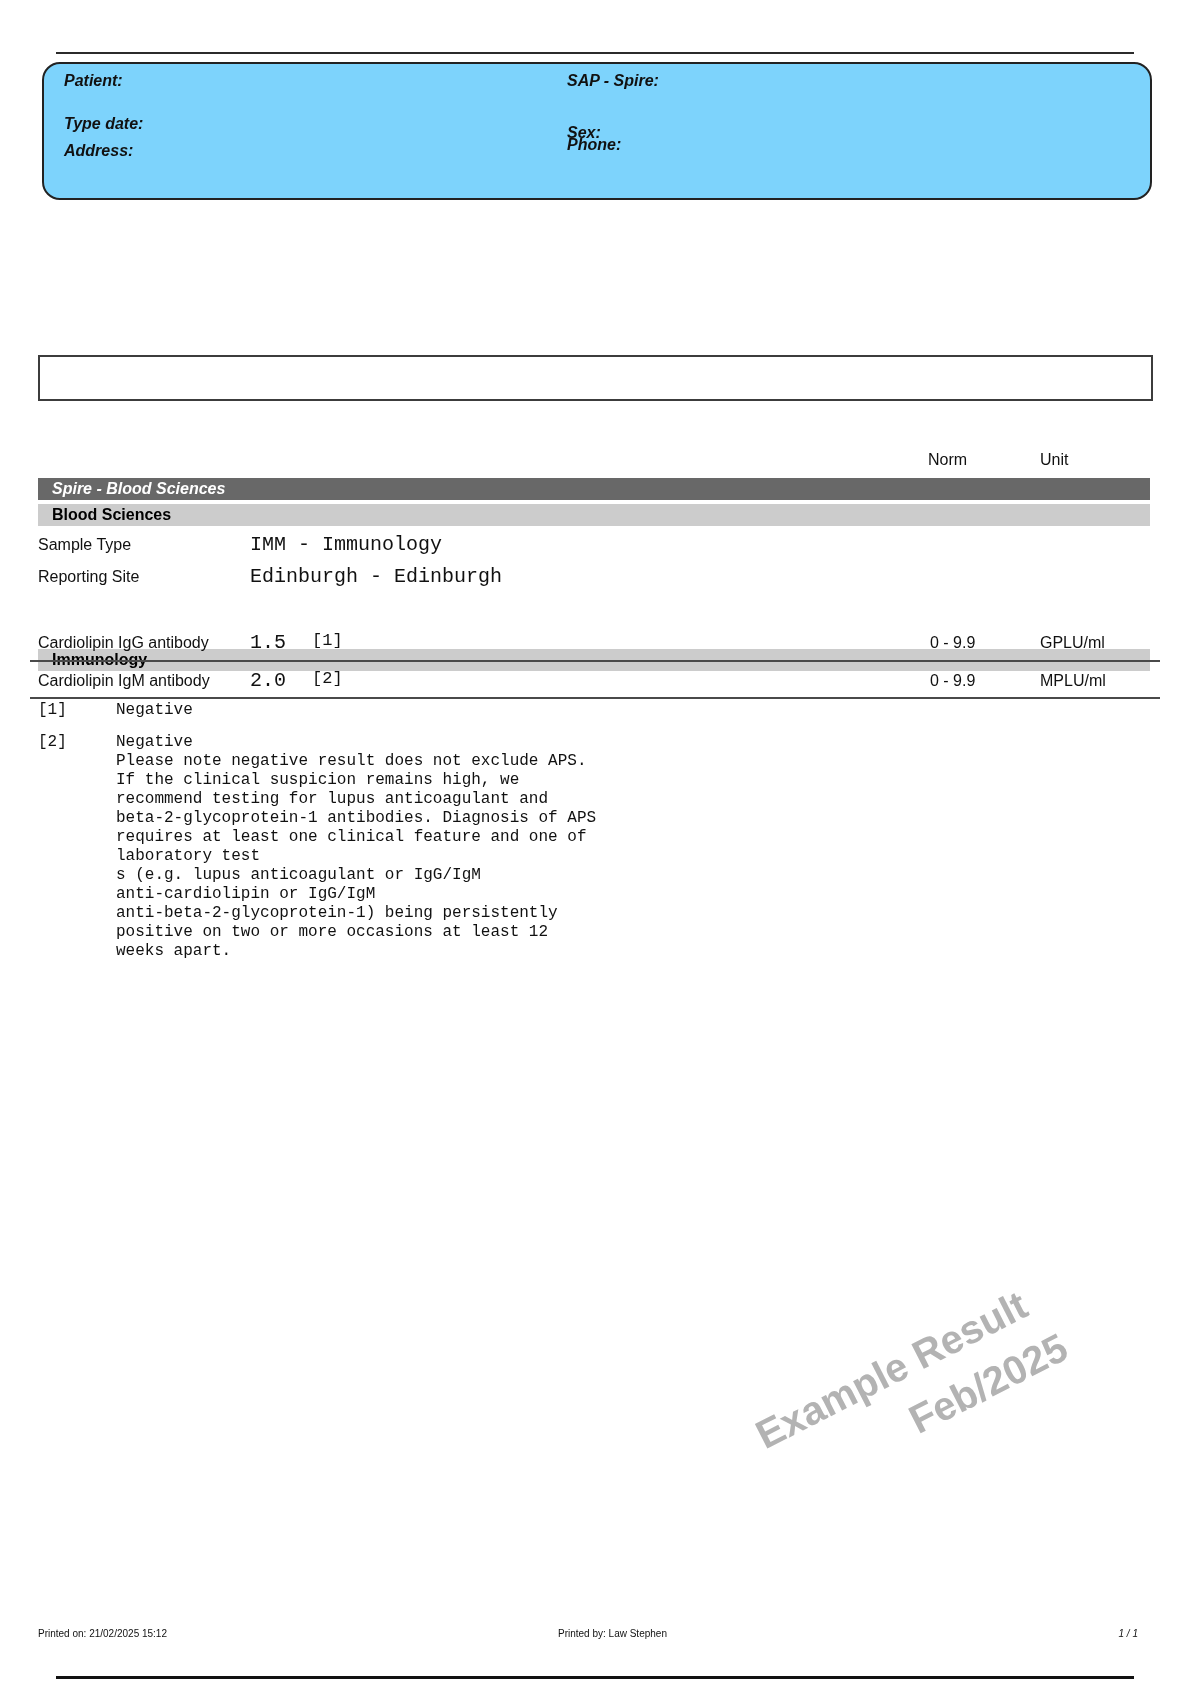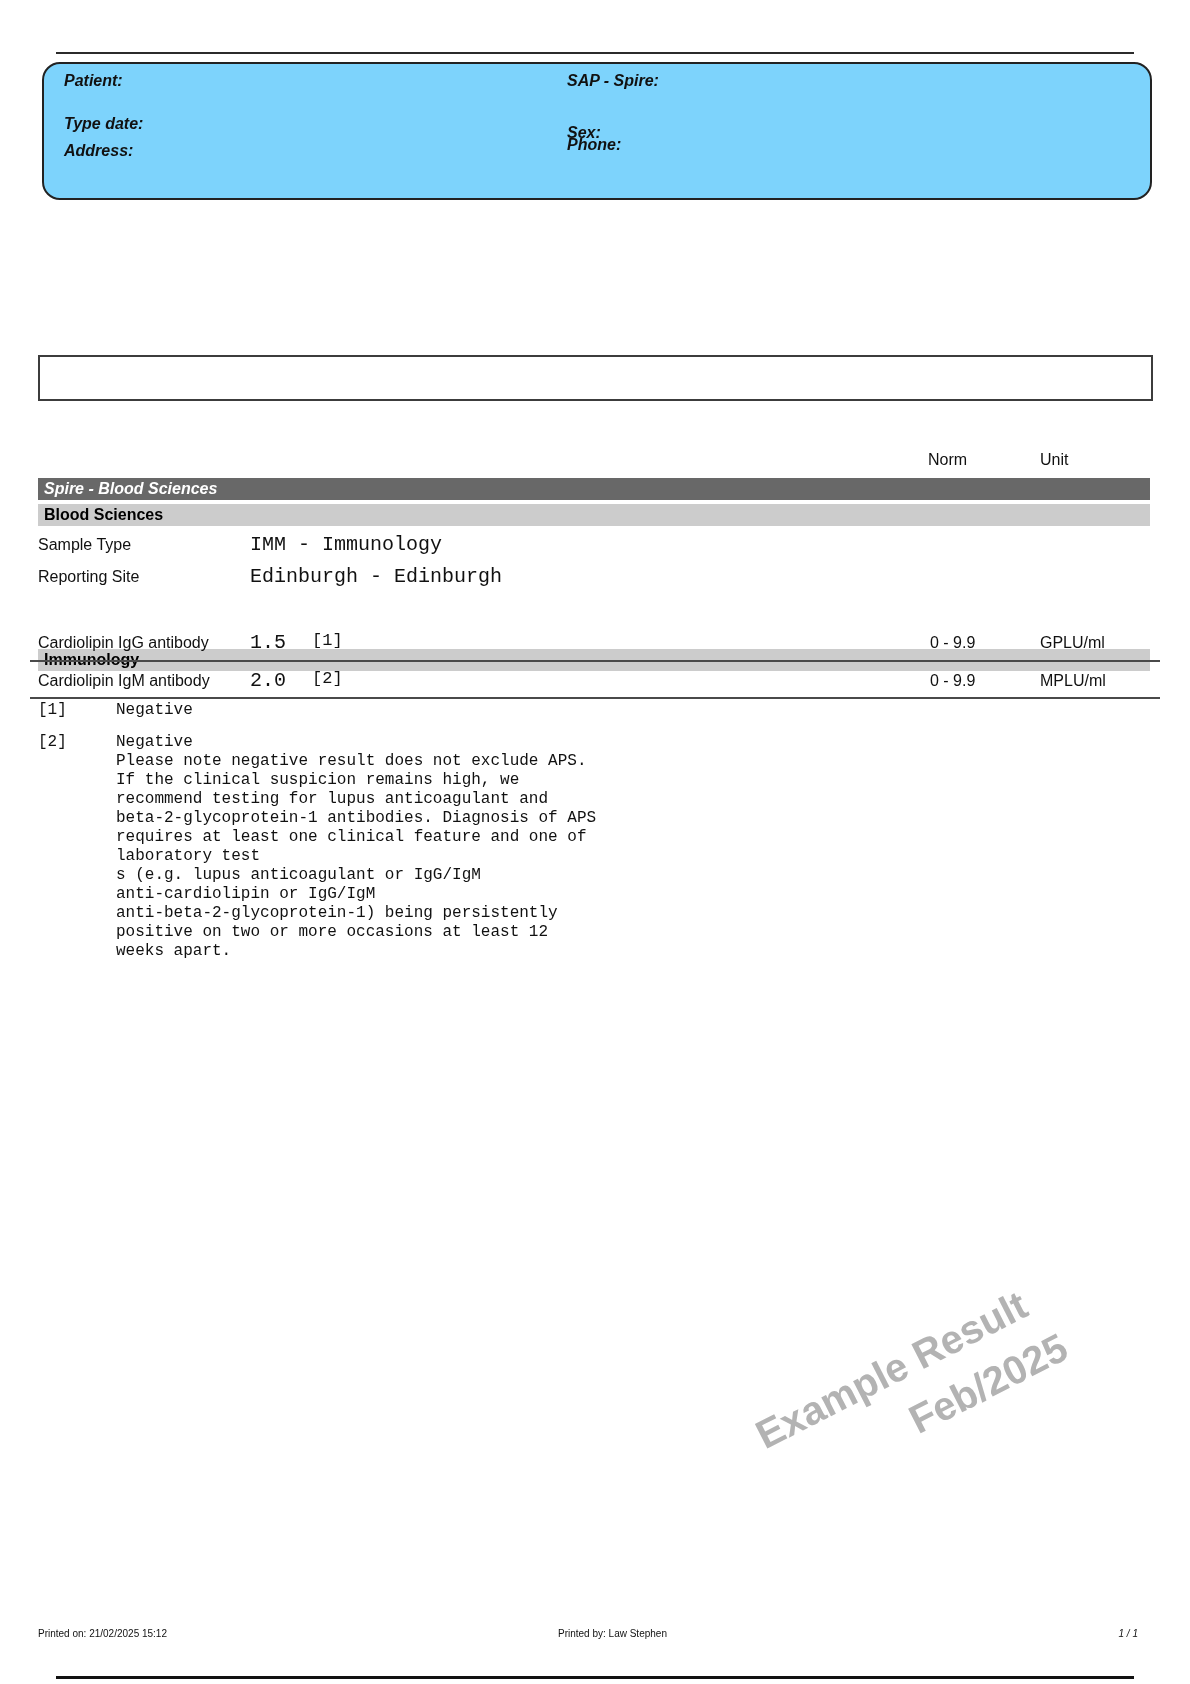--- a/index.html
+++ b/index.html
@@ -29,21 +29,21 @@
   .status-value{position:absolute;left:948px;top:50px;font-size:16px;color:#111;}
   
   .comment-box{left:38px;top:355px;width:1111px;height:42px;border:2px solid #3c3c3c;background:#fff;}
   
   .colhead{position:absolute;top:451px;font-size:16px;color:#111;}
   .colhead.norm{left:900px;margin-left:28px;}
   .colhead.unit{left:1040px;}
   
   .bar{
     position:absolute;left:38px;width:1112px;height:22px;
-    line-height:22px;padding-left:6px;box-sizing:border-box;
+    line-height:22px;padding-left:14px;box-sizing:border-box;
     font-size:16px;white-space:nowrap;
   }
   .bar.dark{top:478px;color:#fff;font-weight:bold;font-style:italic;}
   .bar.light1{top:504px;color:#000;font-weight:bold;}
   .bar.light2{top:601px;color:#000;font-weight:bold;margin-top:48px;}
   
   .row-label{position:absolute;left:38px;font-size:16px;color:#111;white-space:nowrap;}
   .mono{font-family:"Liberation Mono", monospace;}
   .row-value{position:absolute;left:250px;font-size:20px;color:#111;white-space:nowrap;}
   .row-flag{position:absolute;left:312px;font-size:17px;color:#111;white-space:nowrap;}

